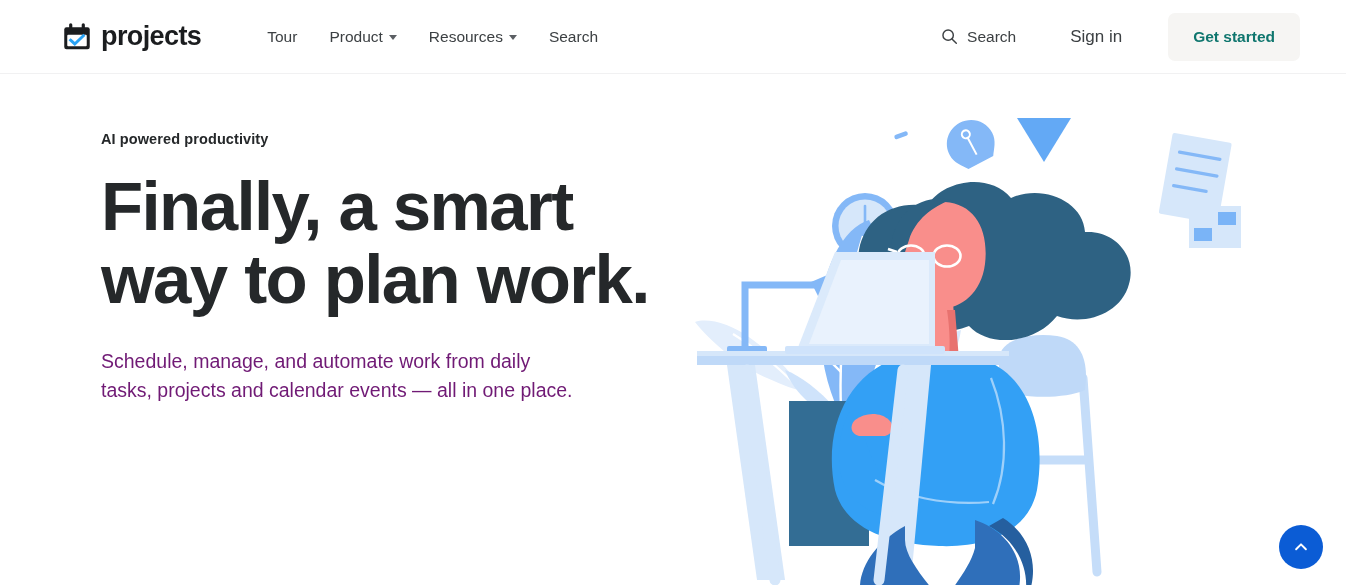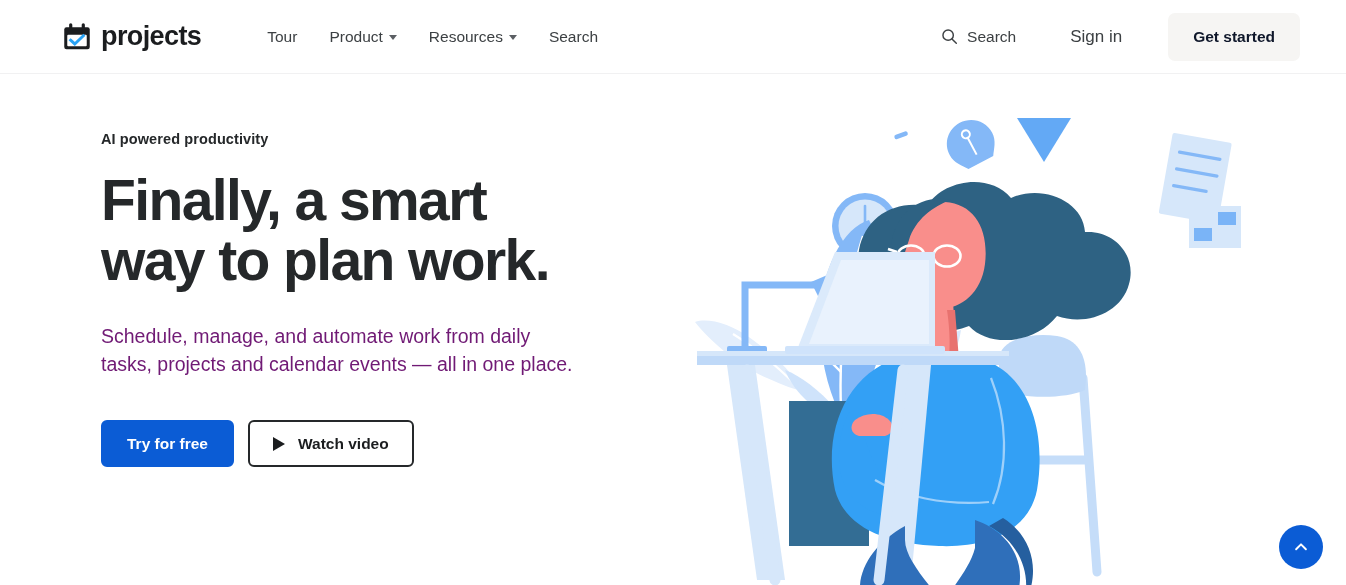--- a/index.html
+++ b/index.html
@@ -98,21 +98,21 @@
     margin-left: 40px;
     margin-right: 46px;
     background: #f6f5f3;
     border: none;
     border-radius: 7px;
     padding: 0 25px;
     height: 48px;
     font-family: "Liberation Sans", sans-serif;
     font-size: 15.5px;
     font-weight: bold;
-    color: #0f172a;
+    color: #0f766e;
     cursor: pointer;
     white-space: nowrap;
   }
 
   
   .hero {
     position: absolute;
     top: 74px; left: 0;
     width: 1329px;
     height: 511px;
@@ -126,21 +126,21 @@
     width: 560px;
   }
   .eyebrow {
     font-size: 14.5px;
     font-weight: bold;
     color: #25282a;
     letter-spacing: 0.1px;
     margin: 0 0 23px 0;
   }
   .headline {
-    font-size: 57px;
+    font-size: 69px;
     font-weight: bold;
     line-height: 1.06;
     letter-spacing: -1.6px;
     color: #25282a;
     margin: 0 0 31px 0;
     white-space: pre-line;
   }
   .subhead {
     font-size: 19.5px;
     line-height: 1.45;
@@ -270,27 +270,20 @@
 
 <div class="hero">
 
   <div class="hero-copy">
     <p class="eyebrow">AI powered productivity</p>
     <h1 class="headline">Finally, a smart
 way to plan work.</h1>
     <p class="subhead">Schedule, manage, and automate work from daily
 tasks, projects and calendar events — all in one place.</p>
 
-    <div class="cta-row">
-      <button class="btn-primary">Try for free</button>
-      <button class="btn-secondary">
-        <i class="play-tri"></i>
-        <span>Watch video</span>
-      </button>
-    </div>
   </div>
 
   <div class="hero-art">
     <svg viewBox="0 0 640 525" fill="none">
 
       <g>
         <path d="M258 84 C258 70 269 60 282 60 C295 60 306 70 306 84
                  C306 93 300 99 296 105 L268 105 C264 99 258 93 258 84 Z" fill="#84b8f7" transform="rotate(-28 282 84)"></path>
         <g stroke="#ffffff" stroke-width="2.2" transform="rotate(-28 282 84)">
           <line x1="268" y1="110" x2="296" y2="110"></line>

